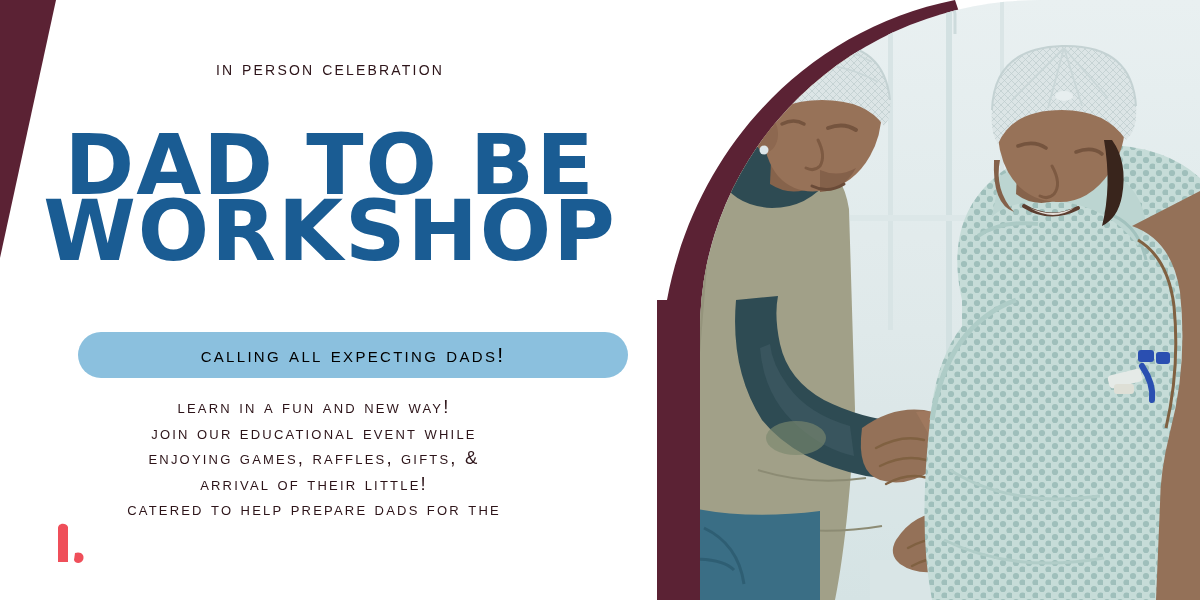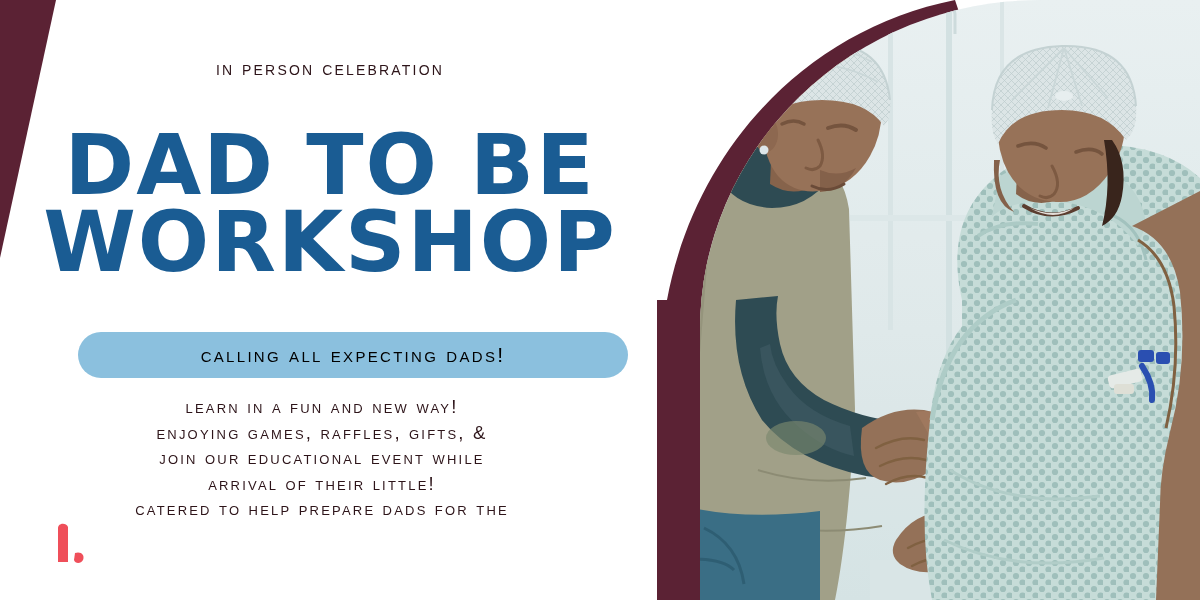--- a/index.html
+++ b/index.html
@@ -50,21 +50,21 @@
     text-align:center;
     color:#1a5c93;
     font-weight:700;
     font-size:84px;
     line-height:92px;
     letter-spacing:2px;
     white-space:nowrap;
     font-family:"DejaVu Sans", sans-serif;
   }
   .headline.l1 { top:103px;margin-top:16px; }
-  .headline.l2 { top:196px; }
+  .headline.l2 { top:185px; }
 
   .pill {
     position:absolute;
     left:78px; top:332px;
     width:550px; height:46px;
     background:#8bc0de;
     border-radius:23px;
     display:flex;
     align-items:center;
     justify-content:center;
@@ -73,21 +73,21 @@
     font-size:21px;
     letter-spacing:2.3px;
     color:#000000;
     font-variant:small-caps;
     text-transform:lowercase;
     white-space:nowrap;
   }
 
   .body-copy {
     position:absolute;
-    left:22px; top:394px;
+    left:14px; top:394px;
     width:600px;
     text-align:center;
     font-size:18.5px;
     line-height:25.5px;
     letter-spacing:2.2px;
     color:#2d1419;
     font-variant:small-caps;
     text-transform:lowercase;
   }
   .body-copy .bline { display:block; white-space:nowrap; }
@@ -140,22 +140,22 @@
     <div class="headline l1">DAD TO BE</div>
 
     <div class="headline l2">WORKSHOP</div>
 
     <div class="pill">
       <span class="pill-text">Calling all expecting dads!</span>
     </div>
 
     <div class="body-copy">
       <span class="bline">Learn in a fun and new way!</span>
+      <span class="bline">Join our educational event while</span>
       <span class="bline">enjoying games, raffles, gifts, &amp;</span>
-      <span class="bline">Join our educational event while</span>
       <span class="bline">arrival of their little!</span>
       <span class="bline">catered to help prepare dads for the</span>
     </div>
 
     <svg class="logo" viewBox="0 0 58 58">
       <path d="M10 10 C10 5 18 4 20 9 L20 44 L10 44 Z" fill="#ef4f5a"></path>
       <path d="M27 35 C33 33 37 37 35 42 C33 46 27 46 26 42 Z" fill="#ef4f5a"></path>
     </svg>
   </div>
 

